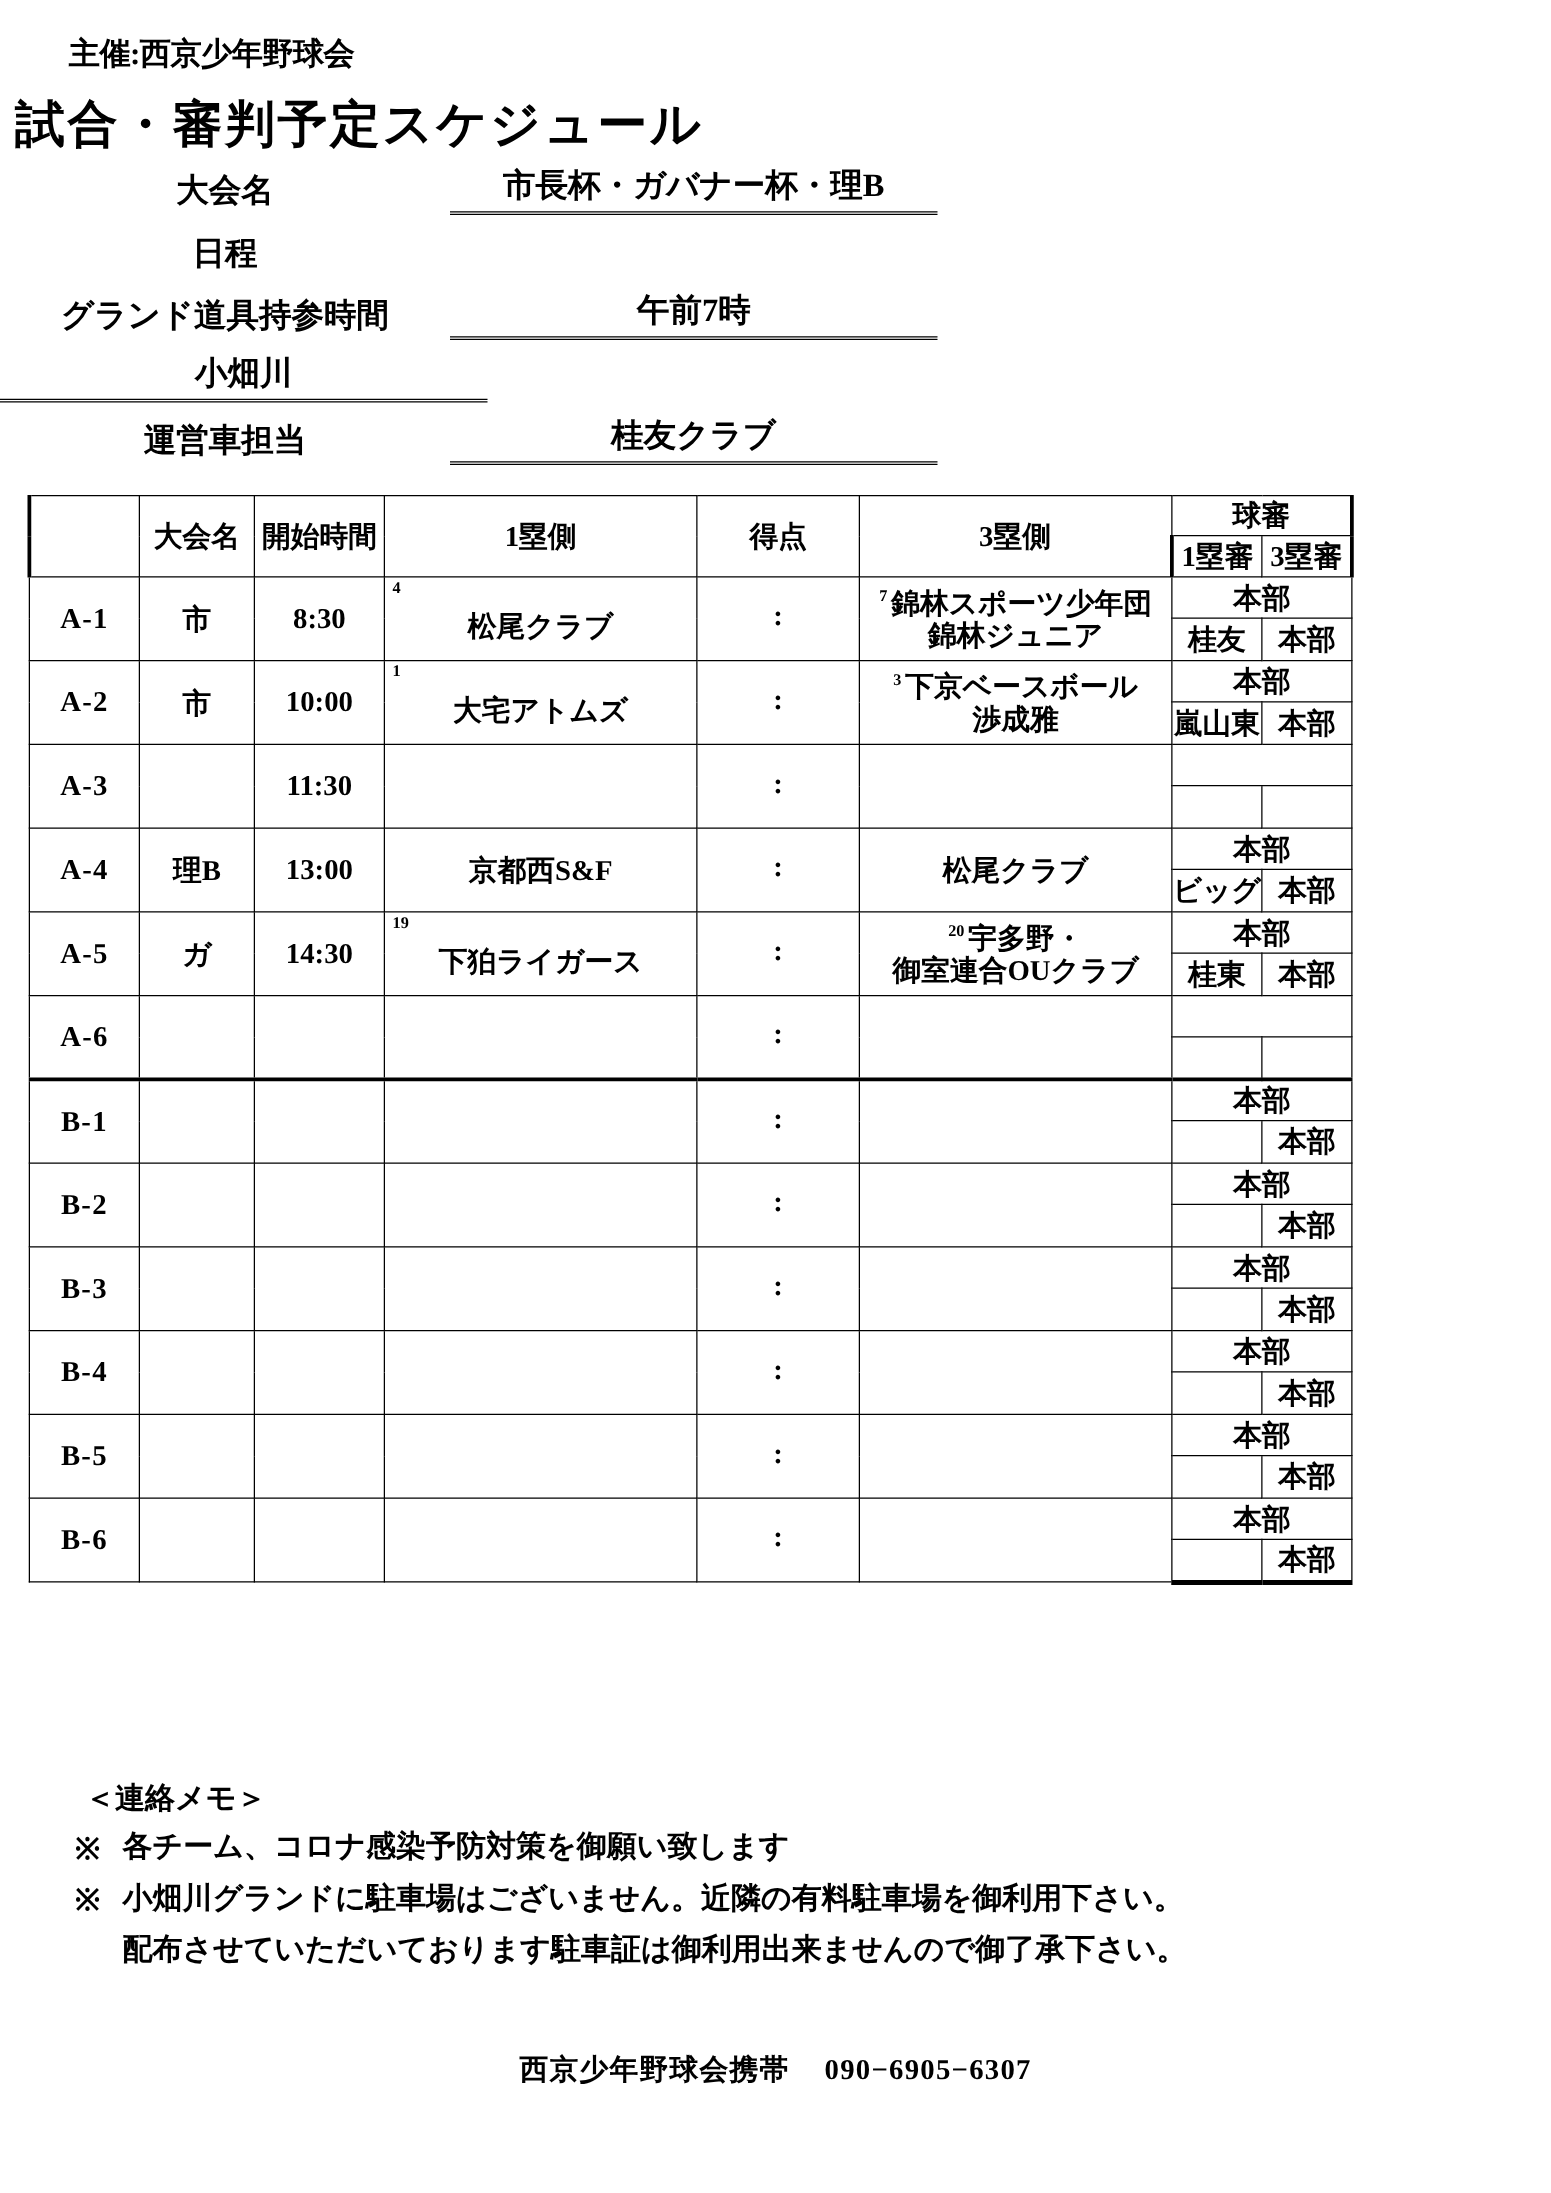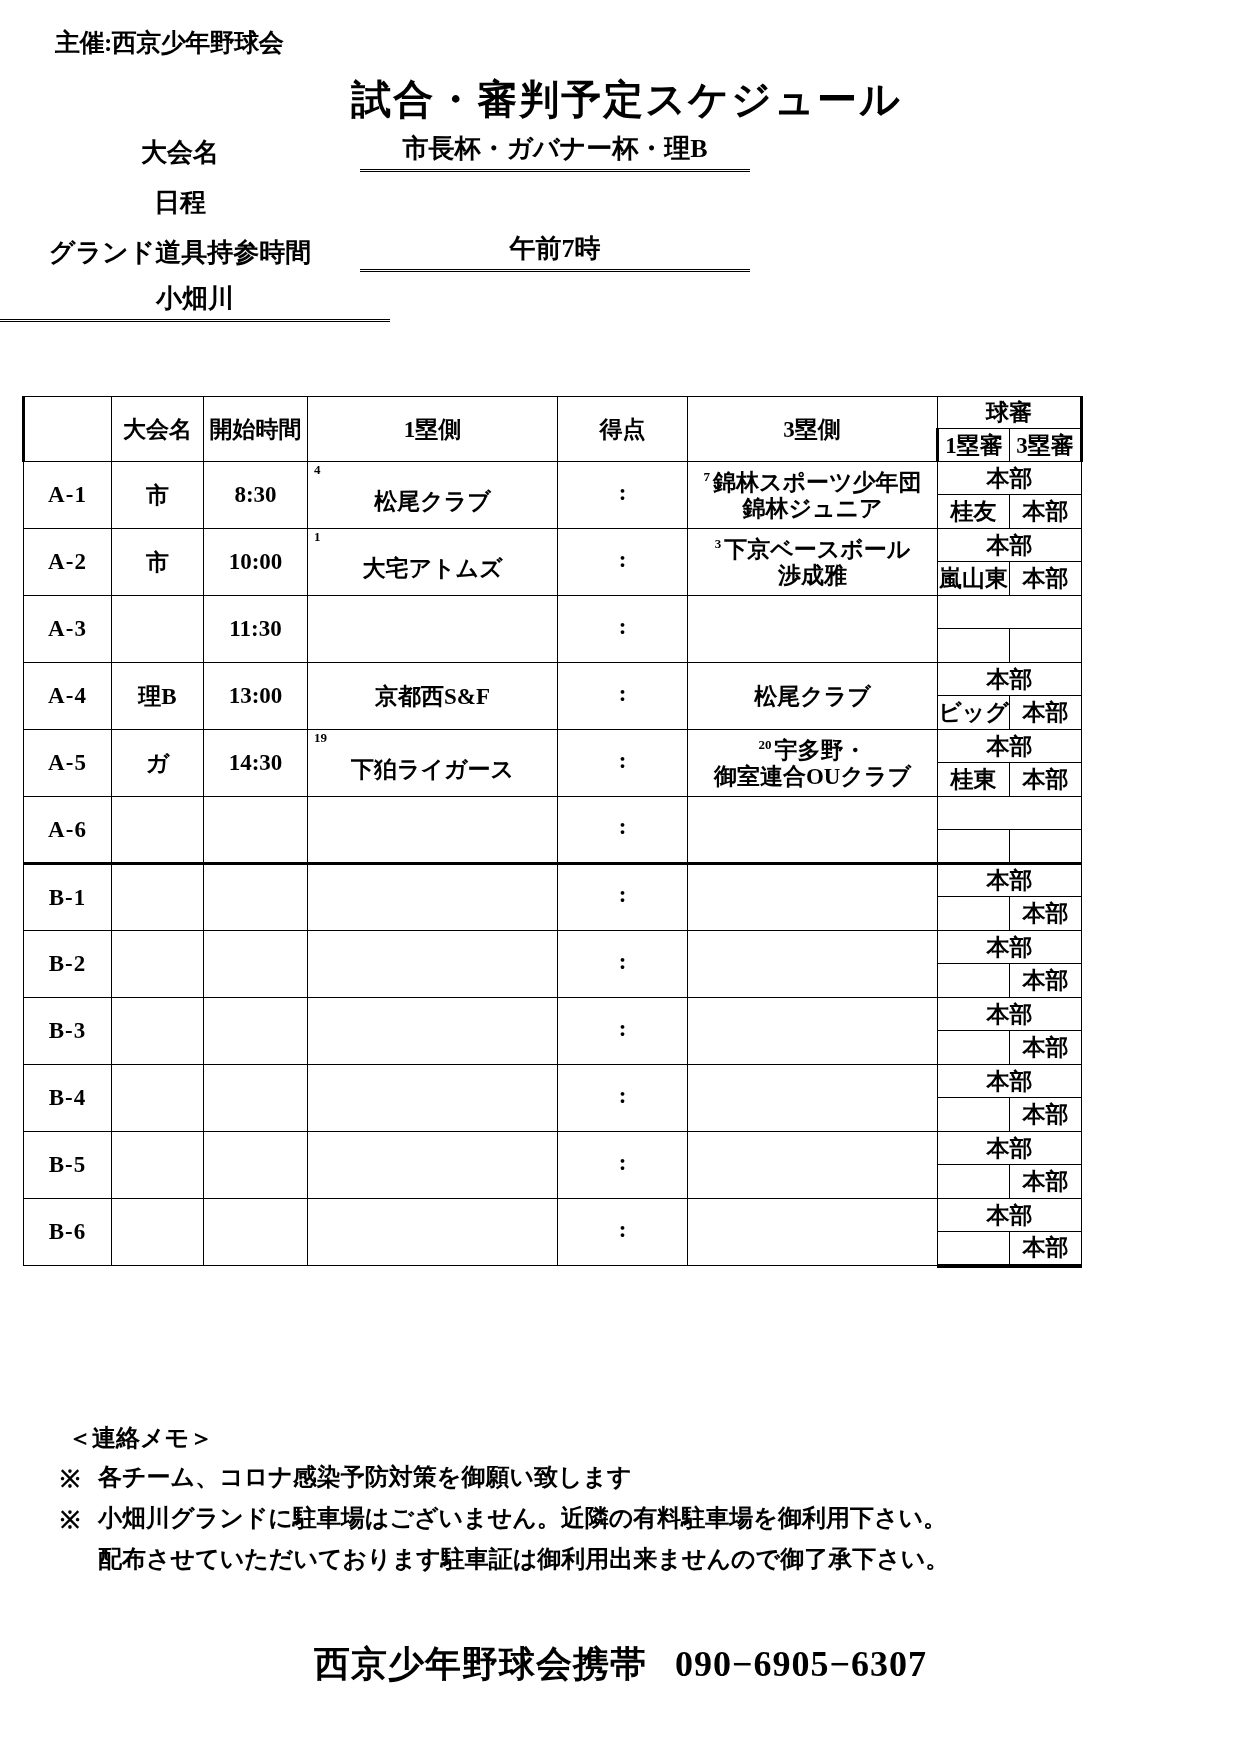--- a/index.html
+++ b/index.html
@@ -19,21 +19,21 @@
   .organizer {
     position: absolute;
     left: 55px; top: 26px;
     font-size: 25px;
     font-weight: bold;
     letter-spacing: -0.5px;
   }
   .doc-title {
     position: absolute;
     left: 12px; right: 0; top: 72px;
-    text-align: center;
+    text-align: left;
     font-size: 40px;
     font-weight: bold;
     letter-spacing: 2px;
   }
 
   
   .info-block {
     position: absolute;
     left: 0; top: 133px;
     width: 100%;
@@ -181,21 +181,21 @@
     font-weight: bold;
     margin-left: 38px;
     margin-top: 2px;
   }
 
   
   .footer {
     position: absolute;
     left: 0; right: 0; top: 1640px;
     text-align: center;
-    font-size: 36px;
+    font-size: 23px;
     font-weight: bold;
     letter-spacing: 1px;
   }
   .footer .phone { margin-left: 28px; }
 </style>
 </head>
 <body>
 
 <div class="organizer">主催:西京少年野球会</div>
 
@@ -213,20 +213,26 @@
   </div>
   <div class="info-row">
     <div class="info-label">グランド道具持参時間</div>
     <div class="info-value-wrap">
       <span class="info-value">午前7時</span>
     </div>
   </div>
   <div class="info-row">
     <div class="info-value-wrap">
       <span class="info-value">小畑川</span>
+    </div>
+  </div>
+  <div class="info-row">
+    <div class="info-label">運営車担当</div>
+    <div class="info-value-wrap">
+      <span class="info-value">桂友クラブ</span>
     </div>
   </div>
 </div>
 
 <div class="sched-wrap">
   <table class="sched">
     <colgroup>
       <col class="col-id">
         <col class="col-tour">
         <col class="col-time">

